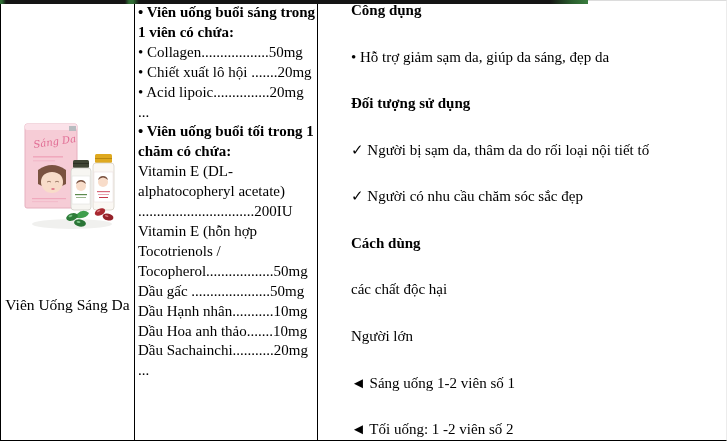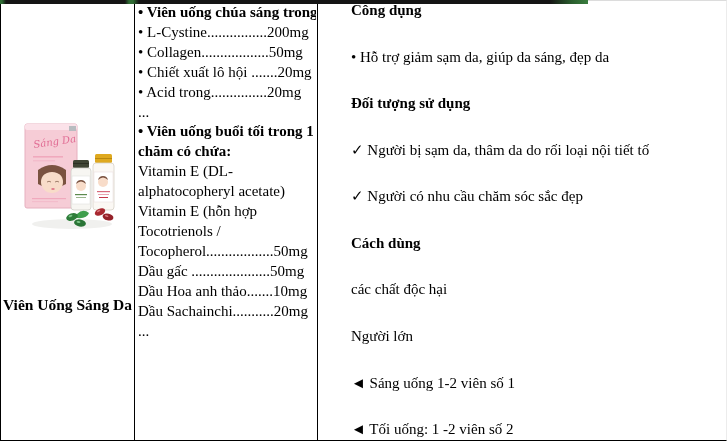--- a/index.html
+++ b/index.html
@@ -33,21 +33,21 @@
   }
   .cell { box-sizing:border-box; overflow:hidden; }
   .col-product {
     width:133px;
     display:flex; flex-direction:column;
     align-items:center; justify-content:center;
   }
   .product-figure { transform:translateY(-14px); }
   .product-title {
     margin-top:46px;
-    font-weight:bold;
+    font-weight:normal;
     font-size:15.5px;
     white-space:nowrap;
     text-align:left;
   }
   .col-ingredients {
     width:184px;
     border-left:1px solid #000;
     border-right:1px solid #000;
     padding:2px 1px 0 3px;
   }
@@ -132,34 +132,36 @@
             <ellipse cx="78.6" cy="97" rx="1.8" ry="0.9" fill="#d9757c" transform="rotate(-24 78.6 97)"></ellipse>
             <ellipse cx="88" cy="103" rx="5.5" ry="3.4" fill="#95222a" transform="rotate(14 88 103)"></ellipse>
             <ellipse cx="86.6" cy="102" rx="1.8" ry="0.9" fill="#d9757c" transform="rotate(14 86.6 102)"></ellipse>
           </g>
         </svg>
       </div>
       <div class="product-title">Viên Uống Sáng Da</div>
     </div>
 
     <div class="cell col-ingredients">
-        <div class="line bold">• Viên uống chúa sáng trong</div>
-        <div class="line">• L-Cystine................200mg</div>
+        <div class="line bold">• Viên uống buổi sáng trong</div>
+        <div class="line bold">1 viên có chứa:</div>
         <div class="line">• Collagen..................50mg</div>
         <div class="line">• Chiết xuất lô hội .......20mg</div>
-        <div class="line">• Acid trong...............20mg</div>
+        <div class="line">• Acid lipoic...............20mg</div>
         <div class="line">...</div>
         <div class="line bold">• Viên uống buổi tối trong 1</div>
         <div class="line bold">chăm có chứa:</div>
         <div class="line">Vitamin E (DL-</div>
         <div class="line">alphatocopheryl acetate)</div>
+        <div class="line">...............................200IU</div>
         <div class="line">Vitamin E (hỗn hợp</div>
         <div class="line">Tocotrienols /</div>
         <div class="line">Tocopherol..................50mg</div>
         <div class="line">Dầu gấc .....................50mg</div>
+        <div class="line">Dầu Hạnh nhân...........10mg</div>
         <div class="line">Dầu Hoa anh thảo.......10mg</div>
         <div class="line">Dầu Sachainchi...........20mg</div>
         <div class="line">...</div>
       </div>
 
     <div class="cell col-usage">
         <div class="line bold">Công dụng</div>
         <div class="line">• Hỗ trợ giảm sạm da, giúp da sáng, đẹp da</div>
         <div class="line bold">Đối tượng sử dụng</div>
         <div class="line">✓ Người bị sạm da, thâm da do rối loại nội tiết tố</div>

